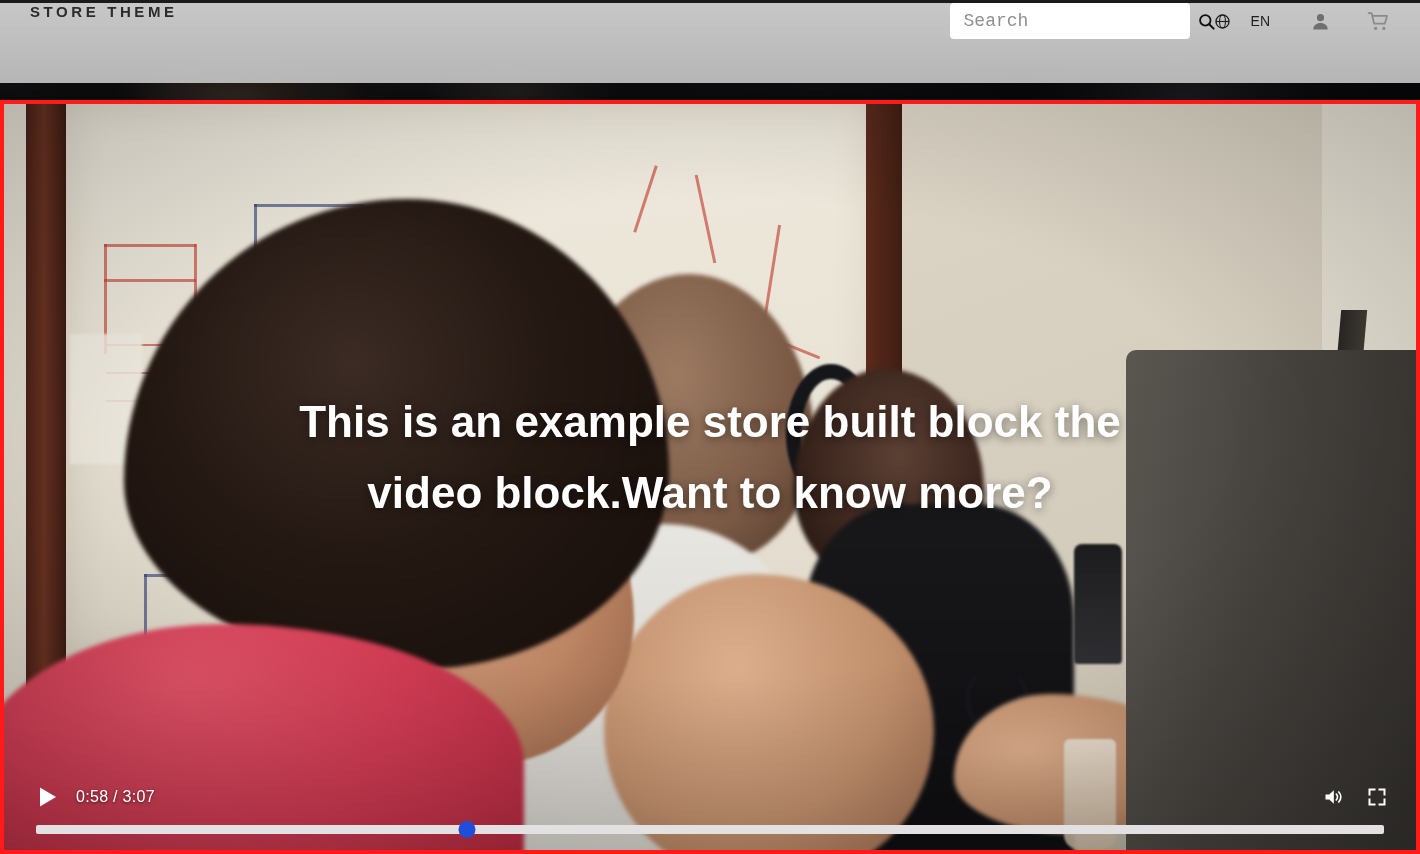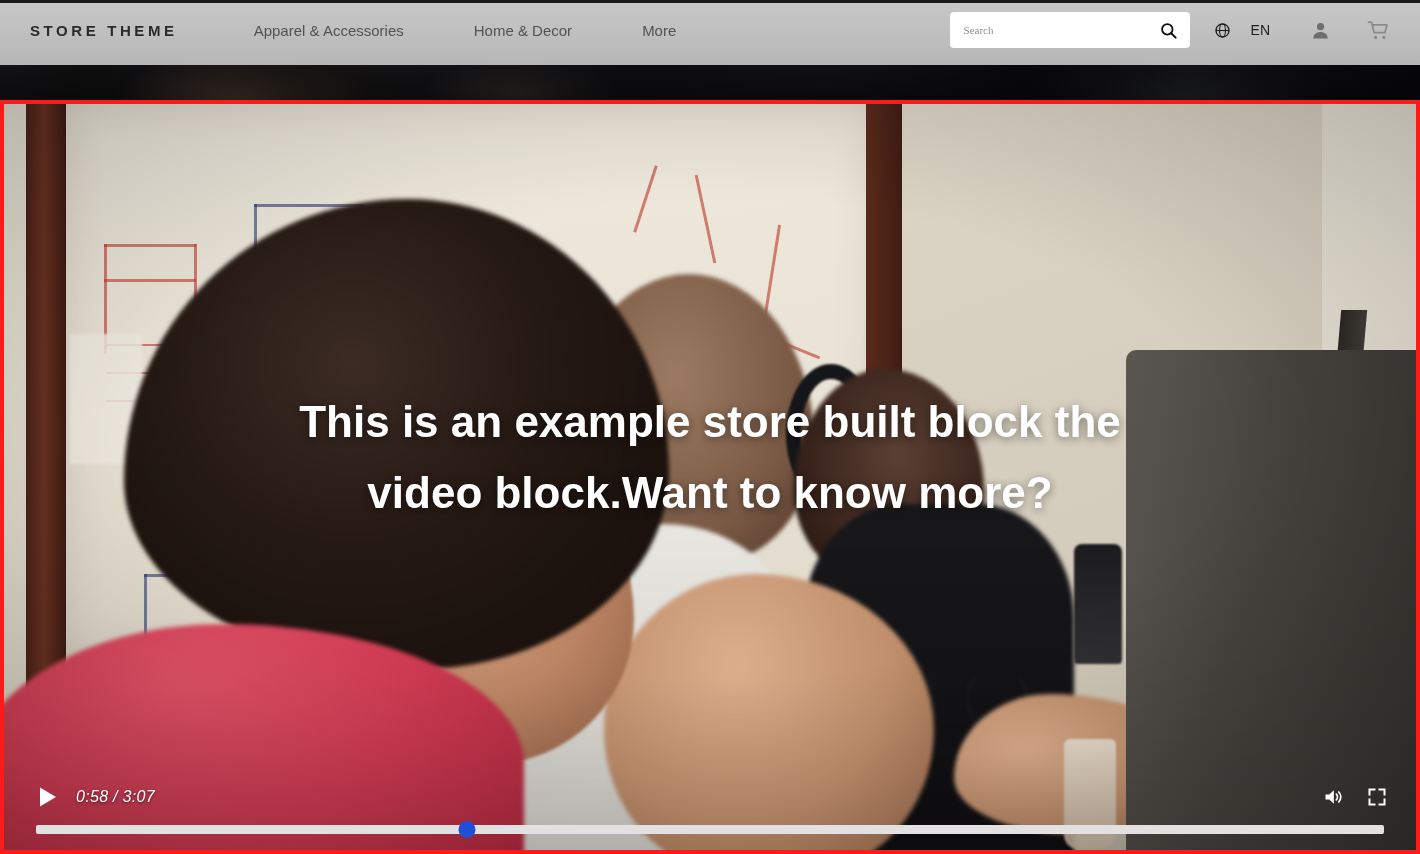--- a/index.html
+++ b/index.html
@@ -39,23 +39,23 @@
         rgba(0,0,0,.0) 0%, rgba(10,8,6,.5) 6%, rgba(0,0,0,.1) 12%,
         rgba(20,16,12,.55) 22%, rgba(0,0,0,.05) 30%,
         rgba(8,8,10,.6) 46%, rgba(0,0,0,.1) 58%,
         rgba(5,5,8,.75) 72%, rgba(0,0,0,.2) 84%, rgba(4,4,6,.8) 100%);
   }
 
   
   .site-header {
     position: absolute;
     top: 0; left: 0; right: 0;
-    height: 65px;
-    display: flex;
-    align-items: center;
+    height: 83px;
+    display: flex;
+    align-items: flex-start;
     background: linear-gradient(180deg, rgba(212,212,212,.93) 0%, rgba(200,200,200,.90) 100%);
     border-top: 3px solid #1b1b1b;
     z-index: 10;
     padding: 0 20px 8px 30px;
   }
 
   .brand {
     font-size: 15px;
     font-weight: bold;
     letter-spacing: 3.6px;
@@ -97,22 +97,22 @@
     display: flex;
     align-items: center;
     padding: 0 10px 0 14px;
     margin-right: 22px;
   }
   .search-input {
     border: 0;
     outline: none;
     background: transparent;
     flex: 1;
-    font-family: Liberation Serif, serif;
-    font-size: 11px;
+    font-family: Liberation Mono, monospace;
+    font-size: 18px;
     color: #701a75;
     height: 100%;
   }
   .search-input::placeholder { color: #8f8f8f; }
   .search-btn {
     border: 0;
     background: transparent;
     cursor: pointer;
     padding: 0 2px;
     display: flex;
@@ -324,21 +324,20 @@
     display: flex;
     flex-direction: column;
     justify-content: flex-end;
     padding: 0 0 14px 0;
   }
   .controls-row {
     display: flex;
     align-items: center;
     padding: 0 26px 0 32px;
     margin-bottom: 12px;
-    font-style: italic;
   }
   .play-btn {
     background: transparent;
     border: 0;
     cursor: pointer;
     width: 24px; height: 24px;
     display: flex; align-items: center; justify-content: center;
     padding: 0;
     margin-right: 16px;
   }
@@ -386,25 +385,20 @@
 <body>
 
 <div class="page">
 
   <div class="page-bg"></div>
 
   <header class="site-header">
 
     <div class="brand">STORE THEME</div>
 
-    <nav class="nav">
-      <a class="nav-link">Apparel &amp; Accessories</a>
-      <a class="nav-link">Home &amp; Decor</a>
-      <a class="nav-link">More</a>
-    </nav>
 
     <div class="header-right">
 
       <div class="search-wrap">
         <input class="search-input" type="text" placeholder="Search" style="">
         <button class="search-btn">
           <svg width="19" height="19" viewBox="0 0 24 24" fill="none">
             <circle cx="10.5" cy="10.5" r="6.6" stroke="#111" stroke-width="2.3"></circle>
             <line x1="15.4" y1="15.4" x2="21" y2="21" stroke="#111" stroke-width="2.6" stroke-linecap="round"></line>
           </svg>

